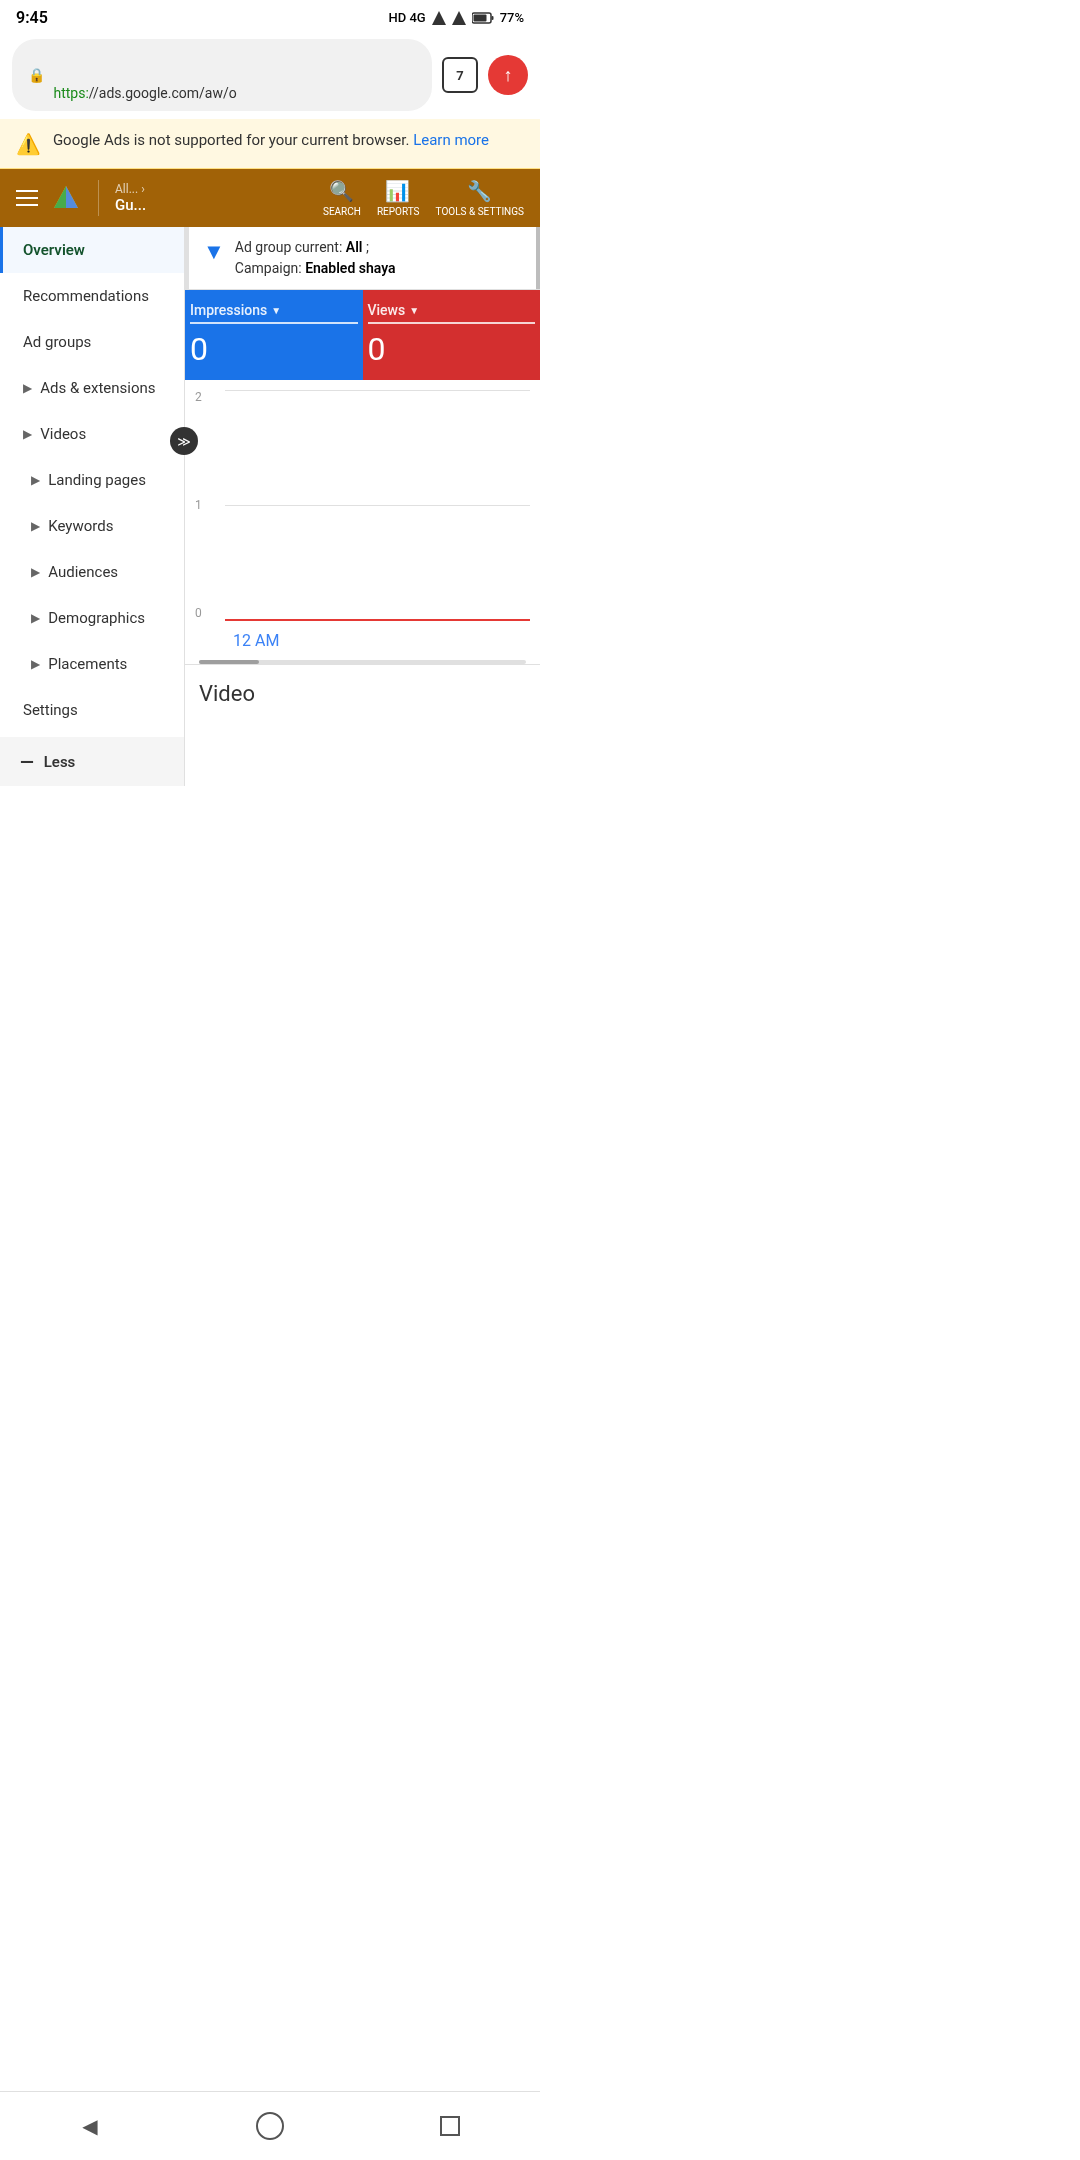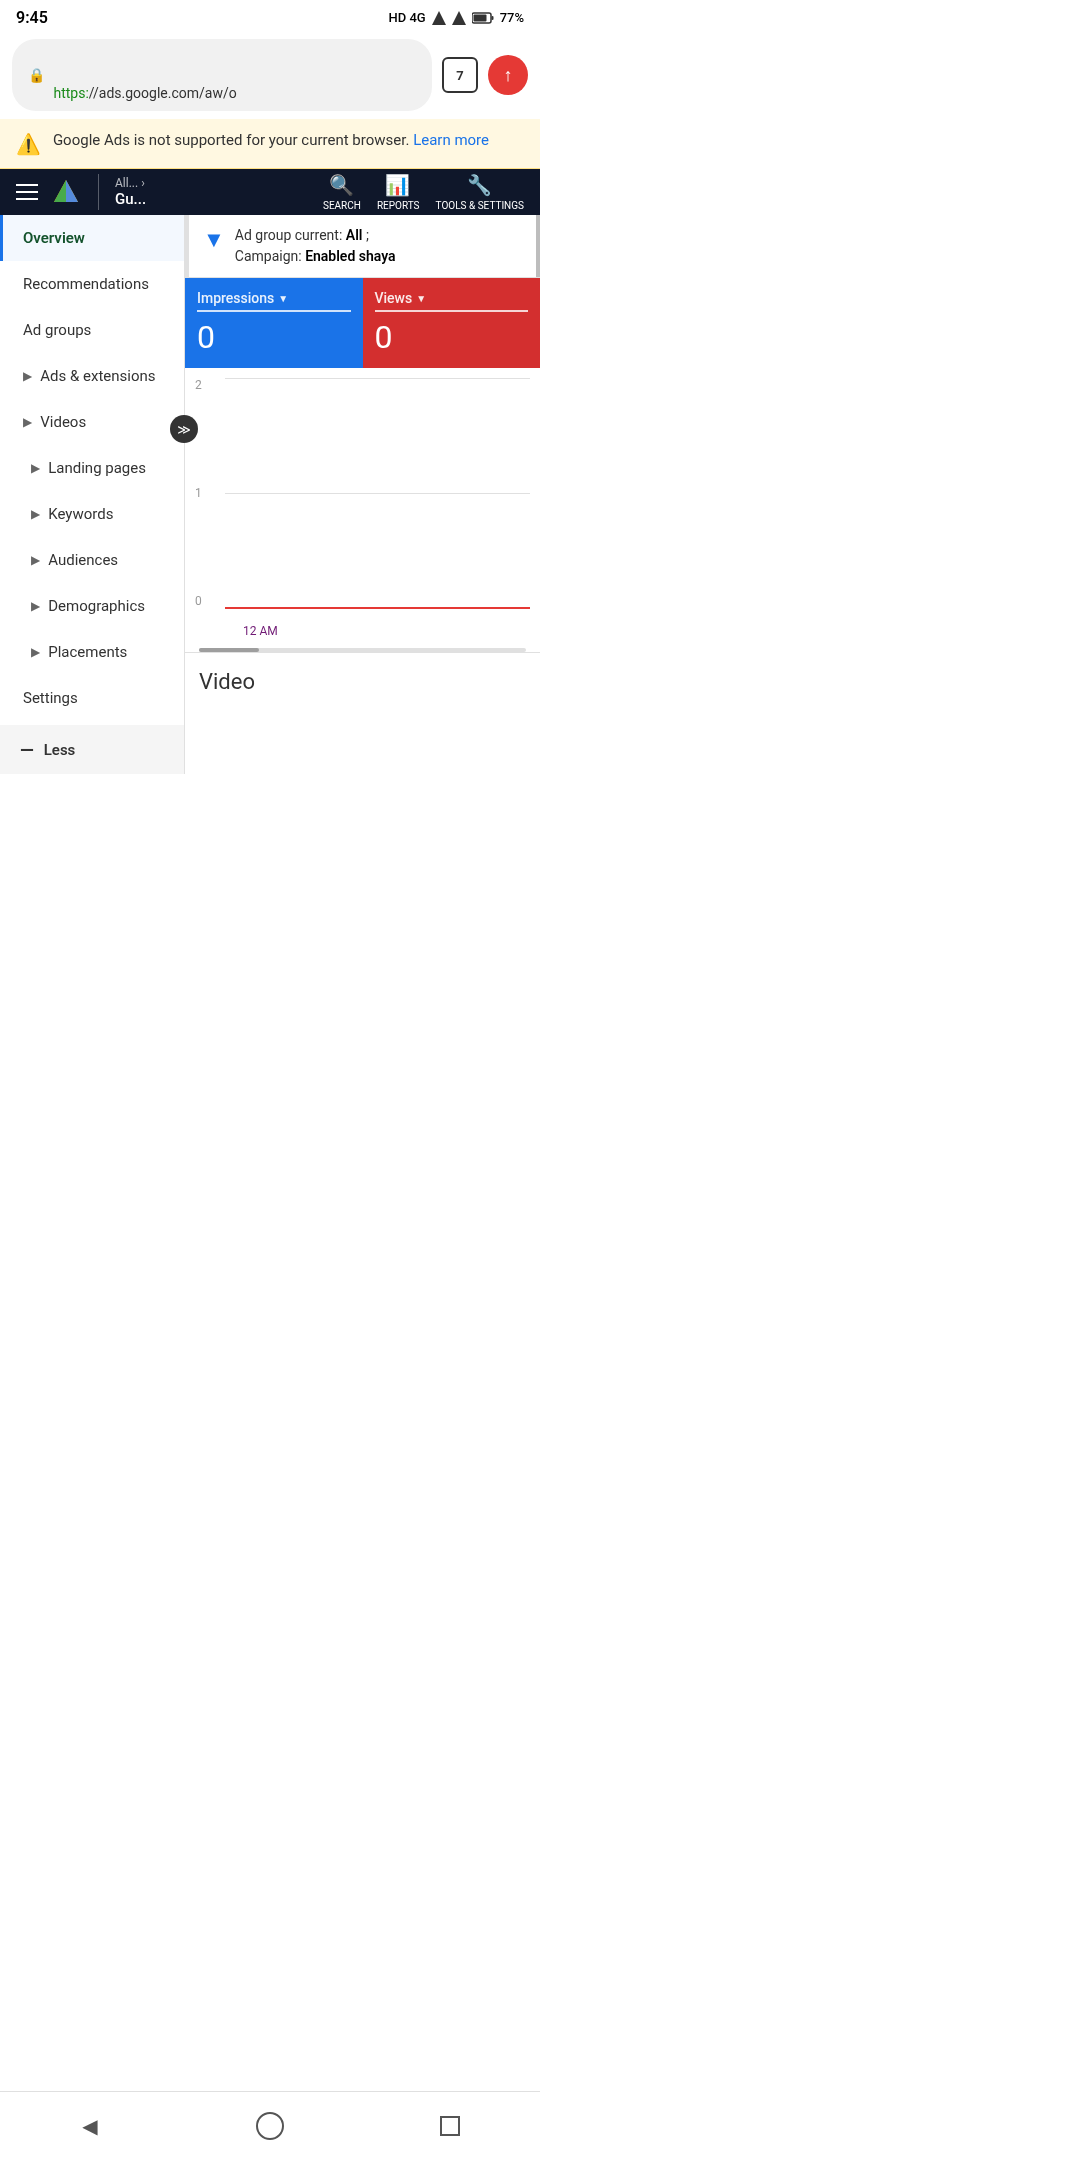--- a/index.html
+++ b/index.html
@@ -86,22 +86,22 @@
       align-items: flex-start;
       gap: 12px;
       font-size: 15px;
       color: #333;
       border-bottom: 1px solid #ffe082;
     }
     .warning-icon { font-size: 20px; color: #f9a825; margin-top: 1px; }
 
     
     .top-nav {
-      background: #0f172a;
-      padding: 4px 16px;
+      background: #a16207;
+      padding: 10px 16px;
       display: flex;
       align-items: center;
       gap: 12px;
     }
     .hamburger {
       display: flex;
       flex-direction: column;
       gap: 5px;
       cursor: pointer;
     }
@@ -242,21 +242,21 @@
       background: #bdbdbd;
     }
 
     
     .metrics-row {
       display: flex;
       flex-direction: row;
     }
     .metric-tile {
       flex: 1;
-      padding: 12px 12px;
+      padding: 12px 5px;
       display: flex;
       flex-direction: column;
       gap: 6px;
     }
     .metric-tile.blue { background: #1a73e8; }
     .metric-tile.red { background: #d32f2f; }
     .metric-label {
       color: rgba(255,255,255,0.9);
       font-size: 14px;
       font-weight: 500;
@@ -310,23 +310,23 @@
       position: absolute;
       bottom: 0;
       left: 0;
       right: 0;
       height: 2px;
       background: #e53935;
     }
     .chart-x-label {
       position: absolute;
       bottom: 10px;
-      left: 58px;
-      color: #701a75;
-      font-size: 12px;
+      left: 48px;
+      color: #3b82f6;
+      font-size: 16px;
     }
 
     
     .video-section {
       background: #fff;
       padding: 16px 14px;
       border-top: 1px solid #e0e0e0;
     }
     .video-title {
       font-size: 22px;

